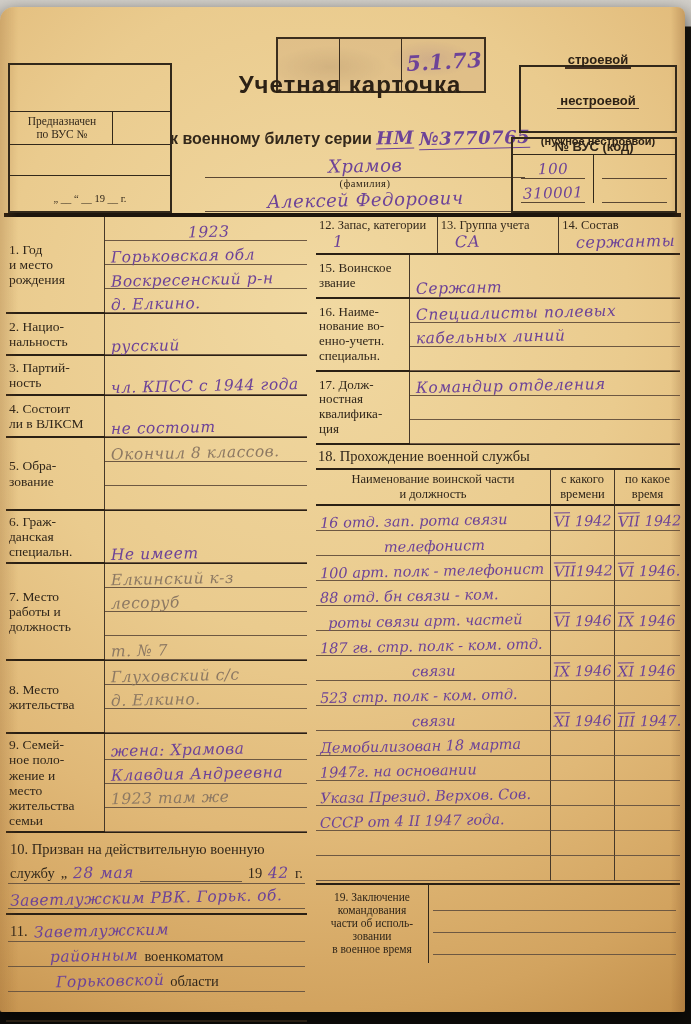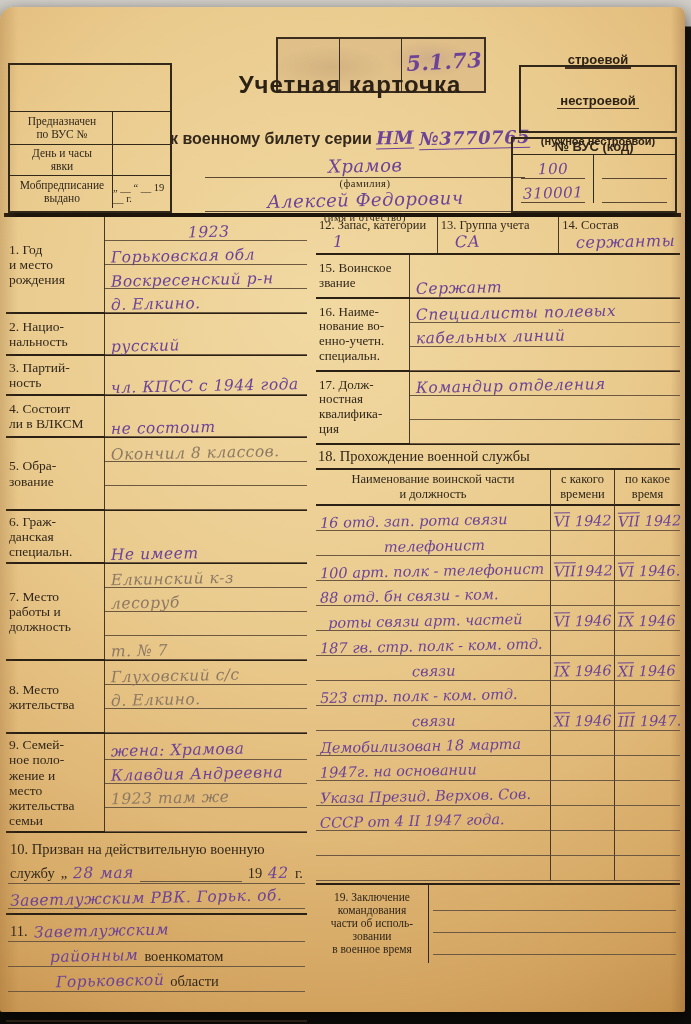--- a/index.html
+++ b/index.html
@@ -116,44 +116,39 @@
     <div class="adminbox">
       <div class="arow" style="height:46px">
         <div class="acell"></div>
       </div>
       <div class="arow" style="height:32px">
         <div class="albl pre">Предназначен
 по ВУС №</div>
         <div class="acell"></div>
       </div>
       <div class="arow" style="height:30px">
-        <div class="albl pre">День и часы
-явки</div>
         <div class="acell"></div>
       </div>
       <div class="arow" style="height:32px">
-        <div class="albl pre">Мобпредписание
-выдано</div>
         <div class="acell">„ __ “ __ 19 __ г.</div>
       </div>
     </div>
 
     <div class="title">Учетная карточка</div>
 
     <div class="subtitle">
       <span class="print">к военному билету серии</span>
       <span class="hw">НМ</span>
       <span class="hw">№3770765</span>
     </div>
 
     <div class="fio">
       <div class="hline"><span class="hw">Храмов</span></div>
       <div class="cap">(фамилия)</div>
       <div class="hline"><span class="hw">Алексей Федорович</span></div>
-      <div class="cap">(имя и отчество)</div>
     </div>
 
     <div class="catbox">
       <div class="u1">строевой</div>
       <div class="u2">нестроевой</div>
       <div class="u3">(нужное нестроевой)</div>
     </div>
 
     <div class="vusbox">
       <div class="vtitle">№ ВУС (код)</div>

